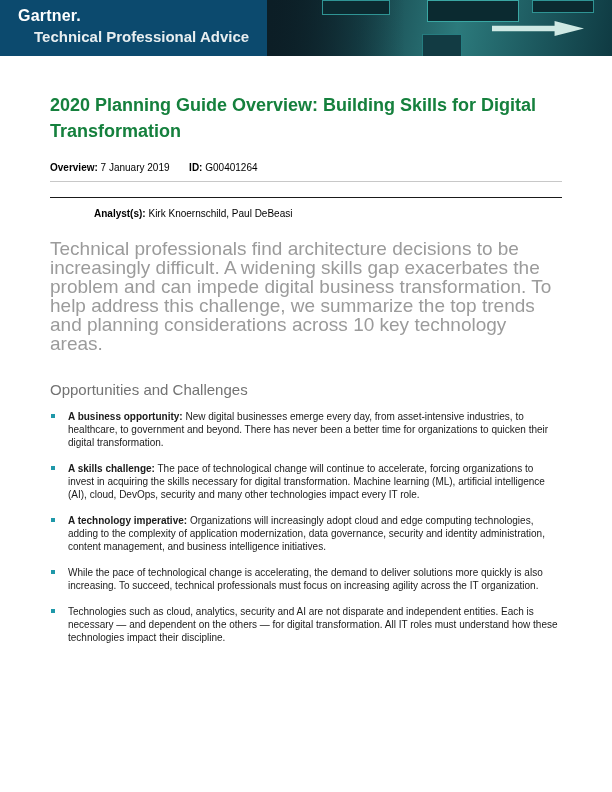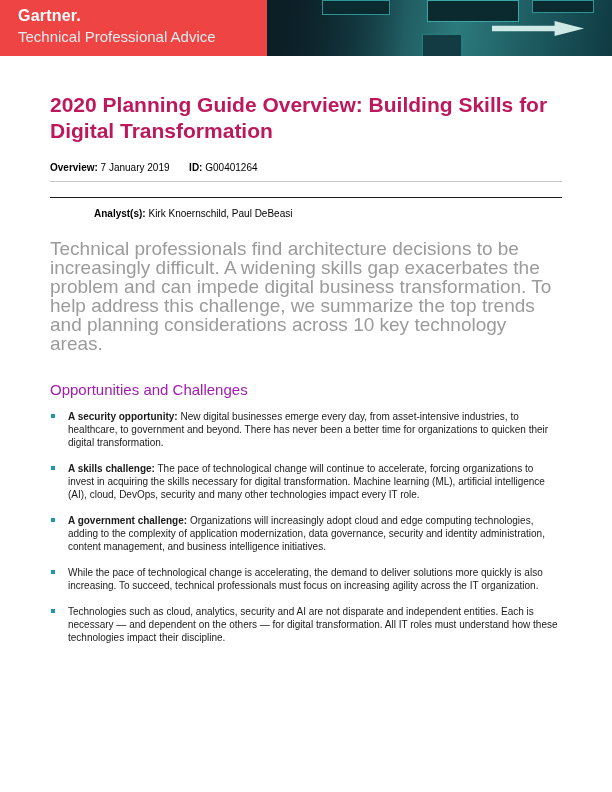--- a/index.html
+++ b/index.html
@@ -5,50 +5,50 @@
   html, body { margin: 0; padding: 0; }
   body {
     width: 612px; height: 792px;
     background: #ffffff;
     font-family: "Liberation Sans", sans-serif;
     color: #1a1a1a;
   }
   .page { position: relative; width: 612px; height: 792px; overflow: hidden; background: #fff; }
 
   
-  .masthead { position: relative; height: 56px; background: #ef4444; overflow: hidden; }
+  .masthead { position: relative; height: 56px; background: #0c4a6e; overflow: hidden; }
   .masthead-art {
     position: absolute; top: 0; right: 0; width: 345px; height: 56px;
     background: linear-gradient(100deg, #0c1e26 0%, #17464d 28%, #2c7a7c 55%, #1b565c 80%, #0f3a42 100%);
   }
   .masthead-art::before {
     content: ""; position: absolute; inset: 0;
     background: linear-gradient(90deg, #0c1e26 0%, rgba(12,30,38,0) 40%);
   }
   .art-block { position: absolute; box-sizing: border-box; background: #0b2a30; border: 1px solid #2f9494; }
   .art-b1 { top: 0; left: 55px; width: 68px; height: 15px; }
   .art-b2 { top: 0; left: 160px; width: 92px; height: 22px; border-color: #3aa7a3; }
   .art-b3 { top: 0; right: 18px; width: 62px; height: 13px; }
   .art-b4 { top: 34px; right: 150px; width: 40px; height: 30px; background:#123b43; border-color:#257d80; }
   .art-arrow {
     position: absolute; top: 21px; right: 28px; width: 92px; height: 15px;
     background: #cfe9e4;
     clip-path: polygon(0 32%, 68% 32%, 68% 0, 100% 50%, 68% 100%, 68% 68%, 0 68%);
   }
   .masthead-textblock { position: absolute; left: 18px; top: 7px; z-index: 3; }
   .logo { color: #ffffff; font-size: 16px; font-weight: 700; letter-spacing: .2px; }
-  .masthead-subtitle { color: #e8eef0; font-size: 15px; margin-top: 3px; font-weight: 400; }
+  .masthead-subtitle { color: #e8eef0; font-size: 15px; margin-top: 3px; font-weight: 700; margin-left: 16px; }
 
   
   .content { padding: 0 50px; }
 
   .doc-title {
     margin: 36px 0 0 0;
-    color: #be185d;
-    font-size: 21px; font-weight: 700; line-height: 26px;
+    color: #15803d;
+    font-size: 18px; font-weight: 700; line-height: 26px;
     max-width: 505px;
   }
 
   .meta-row { margin-top: 18px; font-size: 10px; color: #000; }
   .meta-row .lbl { font-weight: 700; }
   .meta-gap { display: inline-block; width: 14px; }
 
   .hr-light { border: none; border-top: 1px solid #c8c8c8; margin: 8px 0 0 0; }
   .hr-dark  { border: none; border-top: 1px solid #1a1a1a; margin: 15px 0 0 0; }
 
@@ -57,21 +57,21 @@
 
   .summary {
     margin: 20px 0 0 0;
     color: #9b9b9b;
     font-size: 19px; line-height: 19px;
     max-width: 514px;
   }
 
   .section-heading {
     margin: 28px 0 0 0;
-    color: #a21caf;
+    color: #737373;
     font-size: 15px; font-weight: 400;
   }
 
   .bullets { margin-top: 12px; }
   .bullet { display: flex; margin-bottom: 13px; }
   .sq { width: 4px; height: 4px; background: #1f98a9; margin: 4px 13px 0 1px; flex: none; }
   .btxt { margin: 0; font-size: 10px; line-height: 13px; color: #1a1a1a; max-width: 494px; }
   .btxt b { font-weight: 700; }
 </style>
 </head>
@@ -112,29 +112,29 @@
       <span class="lbl">Analyst(s):</span>
       <span>Kirk Knoernschild, Paul DeBeasi</span>
     </div>
 
     <p class="summary">Technical professionals find architecture decisions to be increasingly difficult. A widening skills gap exacerbates the problem and can impede digital business transformation. To help address this challenge, we summarize the top trends and planning considerations across 10 key technology areas.</p>
 
     <h2 class="section-heading">Opportunities and Challenges</h2>
     <div class="bullets">
       <div class="bullet">
         <span class="sq"></span>
-        <p class="btxt"><b>A security opportunity:</b><span> New digital businesses emerge every day, from asset-intensive industries, to healthcare, to government and beyond. There has never been a better time for organizations to quicken their digital transformation.</span></p>
+        <p class="btxt"><b>A business opportunity:</b><span> New digital businesses emerge every day, from asset-intensive industries, to healthcare, to government and beyond. There has never been a better time for organizations to quicken their digital transformation.</span></p>
       </div>
       <div class="bullet">
         <span class="sq"></span>
         <p class="btxt"><b>A skills challenge:</b><span> The pace of technological change will continue to accelerate, forcing organizations to invest in acquiring the skills necessary for digital transformation. Machine learning (ML), artificial intelligence (AI), cloud, DevOps, security and many other technologies impact every IT role.</span></p>
       </div>
       <div class="bullet">
         <span class="sq"></span>
-        <p class="btxt"><b>A government challenge:</b><span> Organizations will increasingly adopt cloud and edge computing technologies, adding to the complexity of application modernization, data governance, security and identity administration, content management, and business intelligence initiatives.</span></p>
+        <p class="btxt"><b>A technology imperative:</b><span> Organizations will increasingly adopt cloud and edge computing technologies, adding to the complexity of application modernization, data governance, security and identity administration, content management, and business intelligence initiatives.</span></p>
       </div>
     </div>
 
     <div class="bullets">
       <div class="bullet">
         <span class="sq"></span>
         <p class="btxt"><b></b><span>While the pace of technological change is accelerating, the demand to deliver solutions more quickly is also increasing. To succeed, technical professionals must focus on increasing agility across the IT organization.</span></p>
       </div>
       <div class="bullet">
         <span class="sq"></span>

